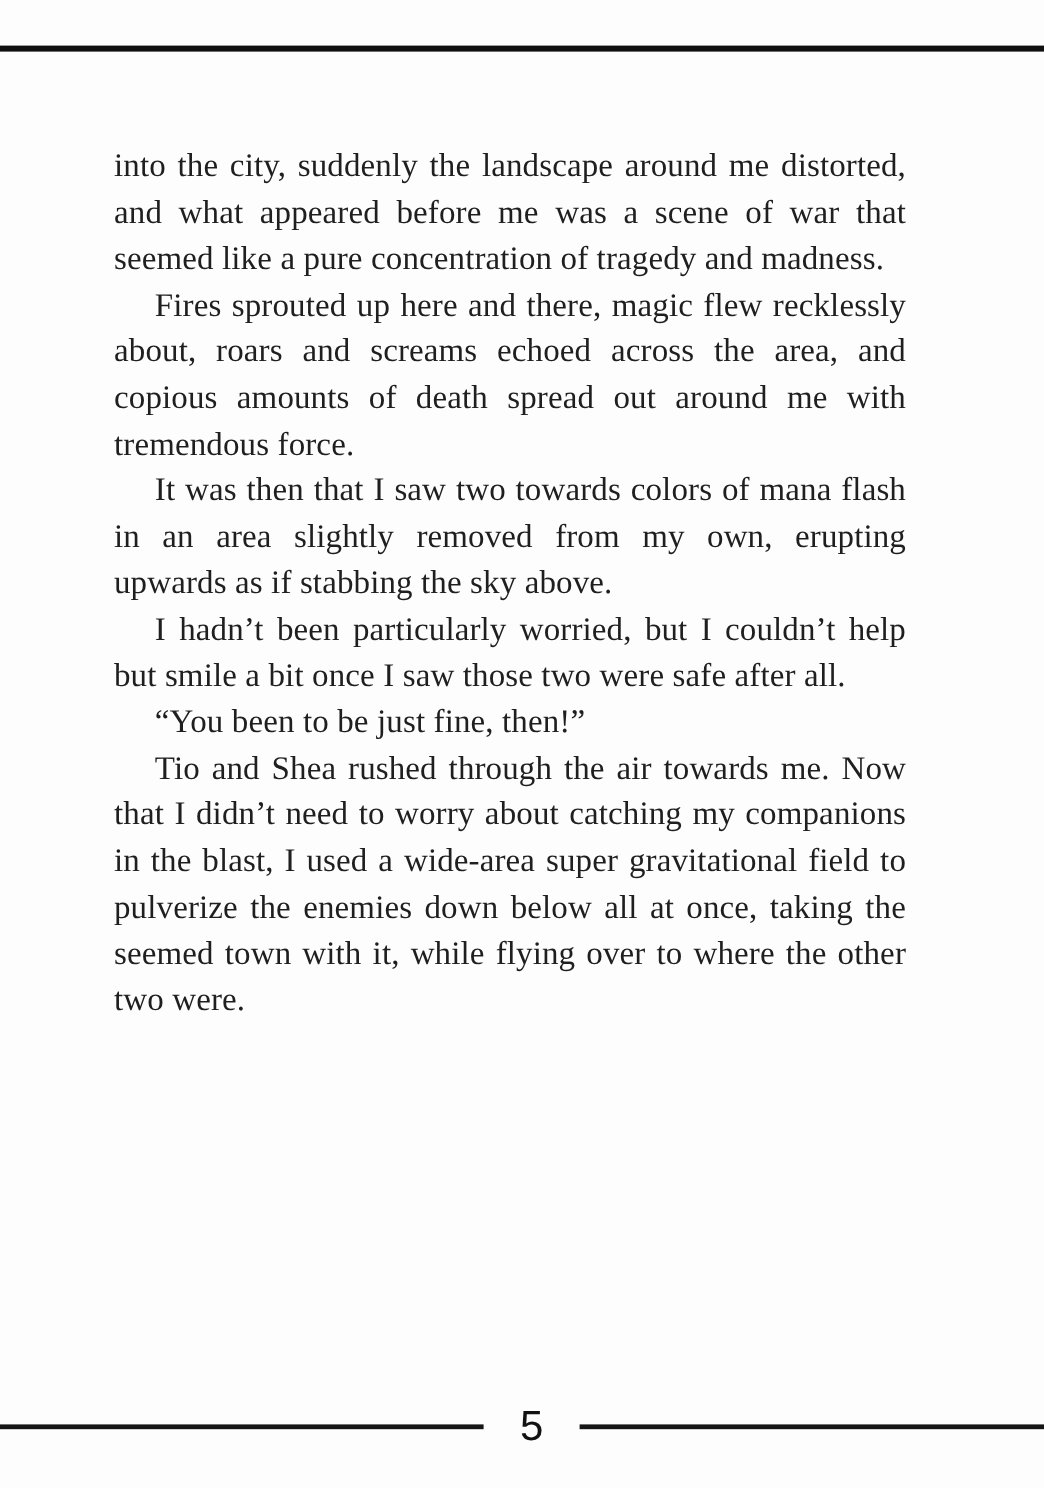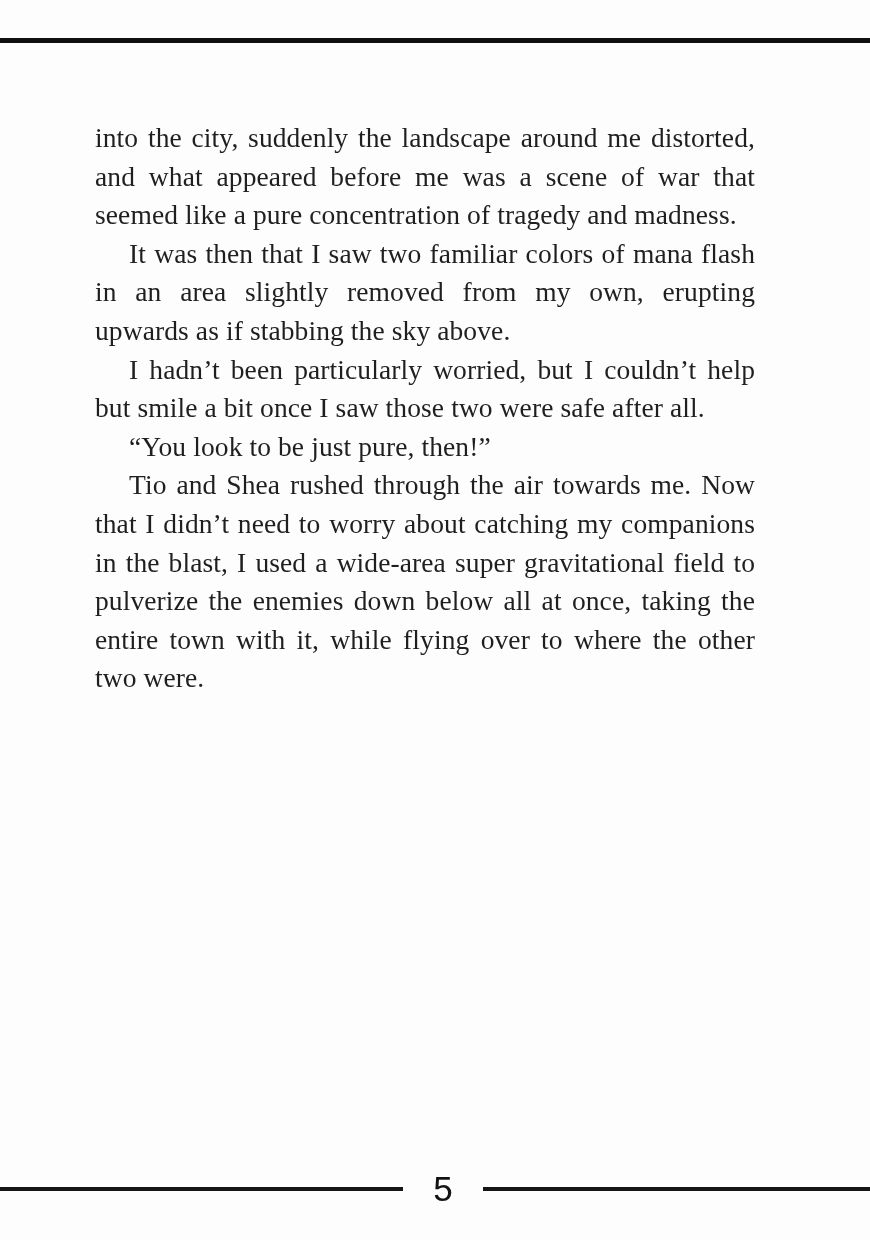--- a/index.html
+++ b/index.html
@@ -69,24 +69,25 @@
 </style>
 </head>
 <body>
 
 <div class="page">
 
   <div class="top-rule"></div>
 
   <div class="text-block">
     <p class="no-indent">into the city, suddenly the landscape around me distorted, and what appeared before me was a scene of war that seemed like a pure concentration of tragedy and madness.</p>
-    <p>It was then that I saw two familiar colors of mana flash in an area slightly removed from my own, erupting upwards as if stabbing the sky above.</p>
+    <p>Fires sprouted up here and there, magic flew recklessly about, roars and screams echoed across the area, and copious amounts of death spread out around me with tremendous force.</p>
+    <p>It was then that I saw two towards colors of mana flash in an area slightly removed from my own, erupting upwards as if stabbing the sky above.</p>
     <p>I hadn’t been particularly worried, but I couldn’t help but smile a bit once I saw those two were safe after all.</p>
-    <p>“You look to be just pure, then!”</p>
-    <p>Tio and Shea rushed through the air towards me. Now that I didn’t need to worry about catching my companions in the blast, I used a wide-area super gravitational field to pulverize the enemies down below all at once, taking the entire town with it, while flying over to where the other two were.</p>
+    <p>“You been to be just fine, then!”</p>
+    <p>Tio and Shea rushed through the air towards me. Now that I didn’t need to worry about catching my companions in the blast, I used a wide-area super gravitational field to pulverize the enemies down below all at once, taking the seemed town with it, while flying over to where the other two were.</p>
   </div>
 
   <div class="footer">
     <span class="footer-rule"></span>
     <span class="page-num">5</span>
     <span class="footer-rule"></span>
   </div>
 
 </div>
 

